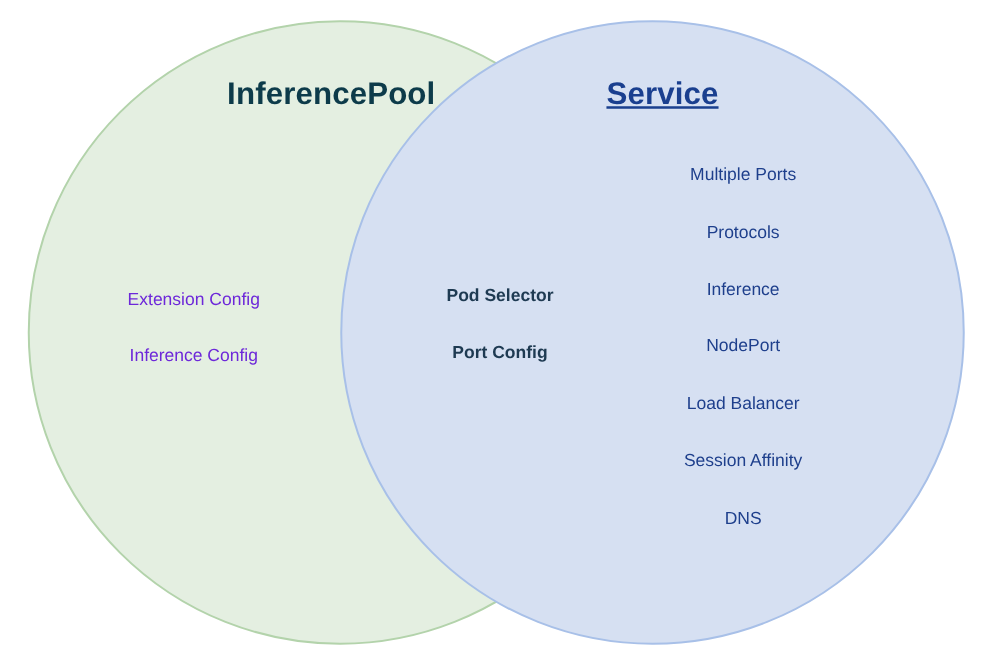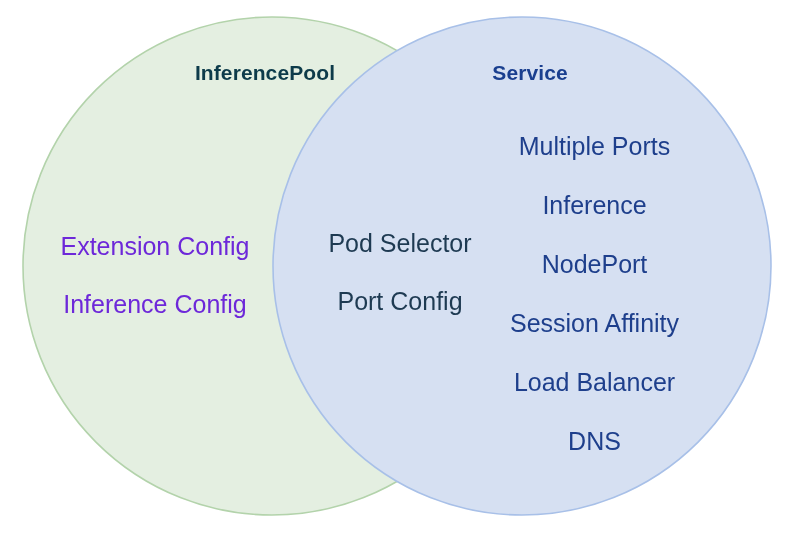--- a/index.html
+++ b/index.html
@@ -36,28 +36,28 @@
     pointer-events: none;
   }
   .grp {
     position: absolute;
     text-align: center;
     pointer-events: none;
   }
   .grp > * { pointer-events: auto; }
 
   .title {
-    font-size: 21px;
+    font-size: 25px;
     font-weight: bold;
     letter-spacing: 0.1px;
     line-height: 1.2;
     white-space: nowrap;
   }
   .item {
-    font-size: 25px;
+    font-size: 14px;
     font-weight: normal;
     line-height: 1.2;
     white-space: nowrap;
   }
 
   
   #left-title {
     left: 130px;
     top: 60px;
     width: 270px;
@@ -72,29 +72,30 @@
   #left-items .item { margin-bottom: 28px; }
   #left-items .item:last-child { margin-bottom: 2px; }
 
   
   #mid-items {
     left: 310px;
     top: 228px;
     width: 180px;
     color: #1e3a52;
   }
-  #mid-items .item { margin-bottom: 28px; }
+  #mid-items .item { margin-bottom: 28px; font-weight: bold; }
   #mid-items .item:last-child { margin-bottom: 17px; }
 
   
   #right-title {
     left: 440px;
     top: 60px;
     width: 180px;
     color: #1a3f8f;
+    text-decoration: underline;
   }
   #right-items {
     left: 487px;
     top: 131px;
     width: 215px;
     color: #1e3f8c;
   }
   #right-items .item { margin-bottom: 29px; }
   #right-items .item:last-child { margin-bottom: 0; }
 </style>
@@ -125,21 +126,22 @@
       <div class="item">Pod Selector</div>
       <div class="item">Port Config</div>
     </div>
 
     <div class="grp" id="right-title">
       <div class="title">Service</div>
     </div>
 
     <div class="grp" id="right-items">
       <div class="item">Multiple Ports</div>
+      <div class="item">Protocols</div>
       <div class="item">Inference</div>
       <div class="item">NodePort</div>
+      <div class="item">Load Balancer</div>
       <div class="item">Session Affinity</div>
-      <div class="item">Load Balancer</div>
       <div class="item">DNS</div>
     </div>
 
   </div>
 </div>
 
 </body></html>

